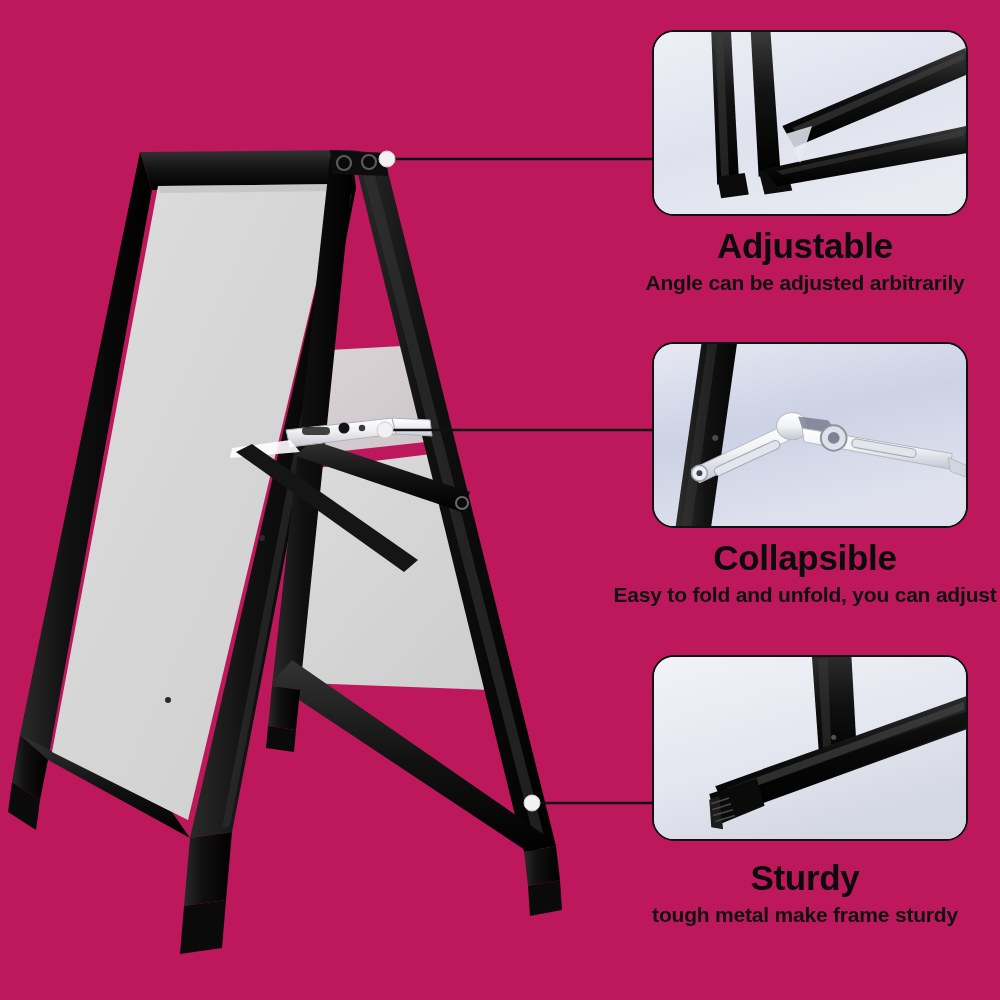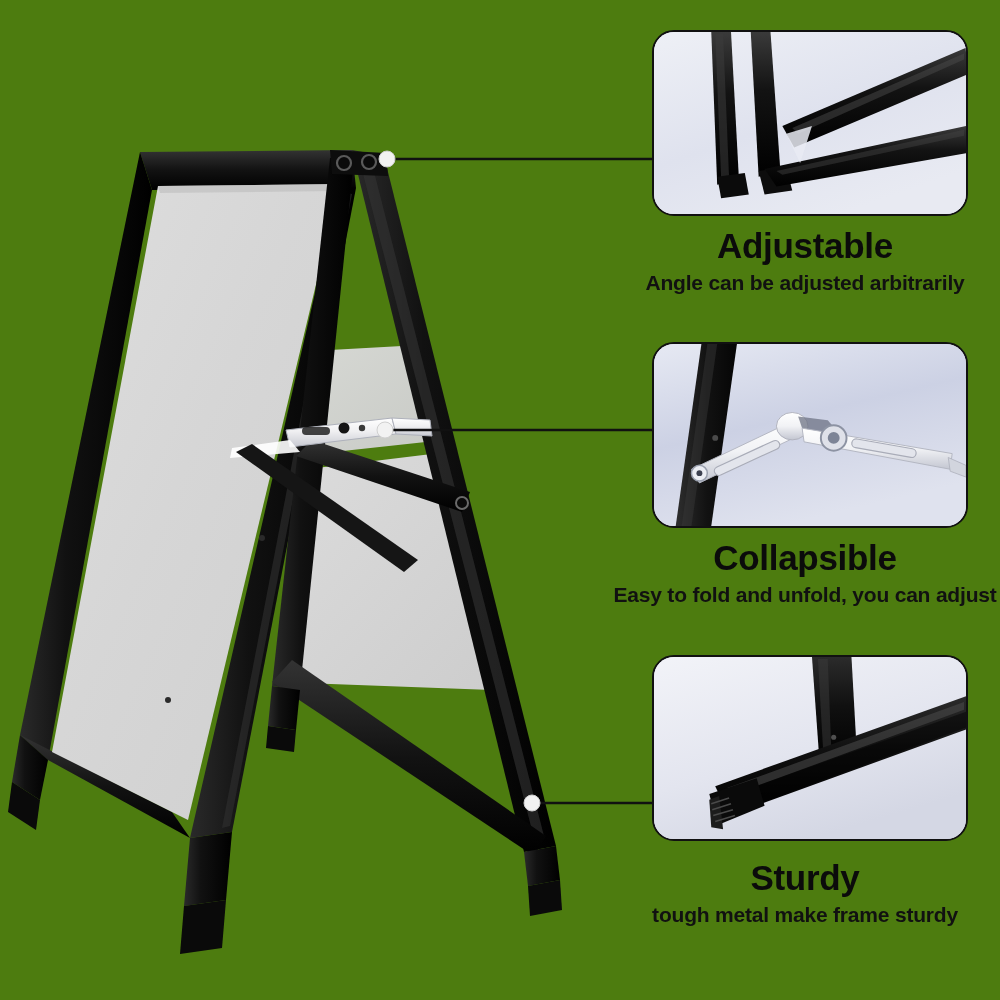--- a/index.html
+++ b/index.html
@@ -11,21 +11,21 @@
     width: 1000px;
     height: 1000px;
     font-family: "Liberation Sans", sans-serif;
     overflow: hidden;
     position: relative;
   }
   #stage {
     position: relative;
     width: 1000px;
     height: 1000px;
-    background: #4d7c0f;
+    background: #be185d;
   }
   .product-art {
     position: absolute;
     left: 0;
     top: 0;
     width: 1000px;
     height: 1000px;
   }
   .feature-panel {
     position: absolute;

